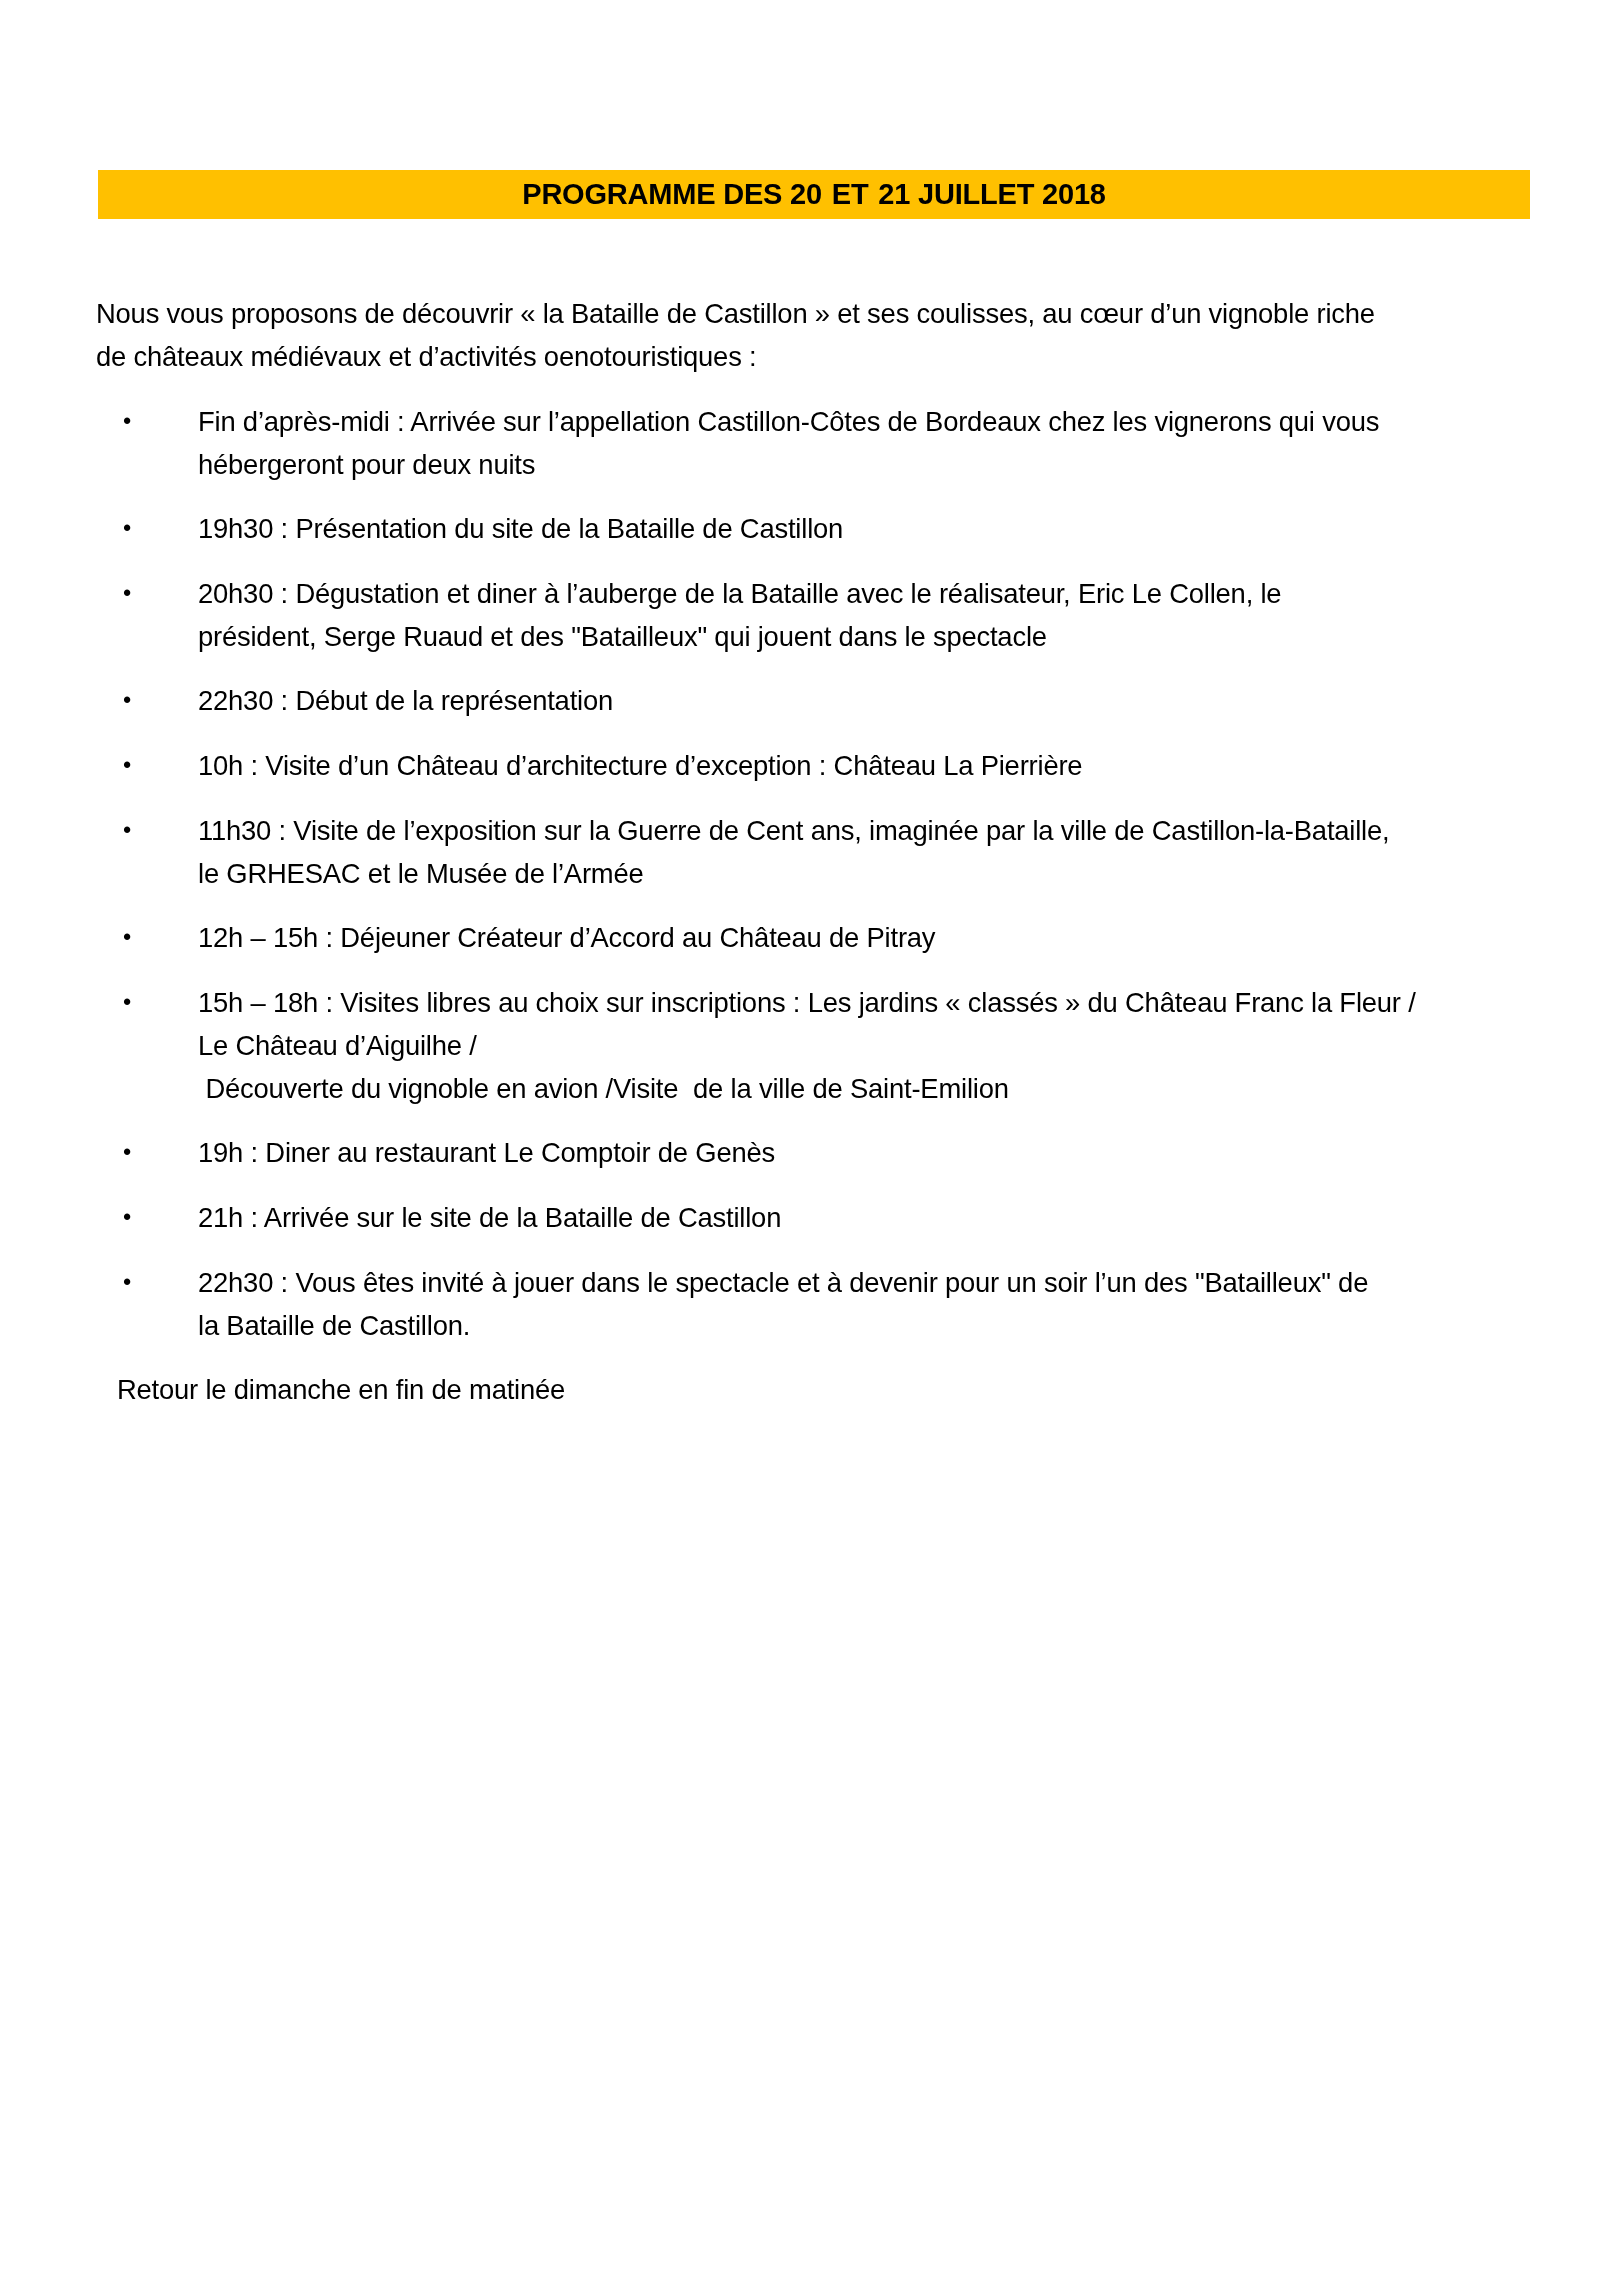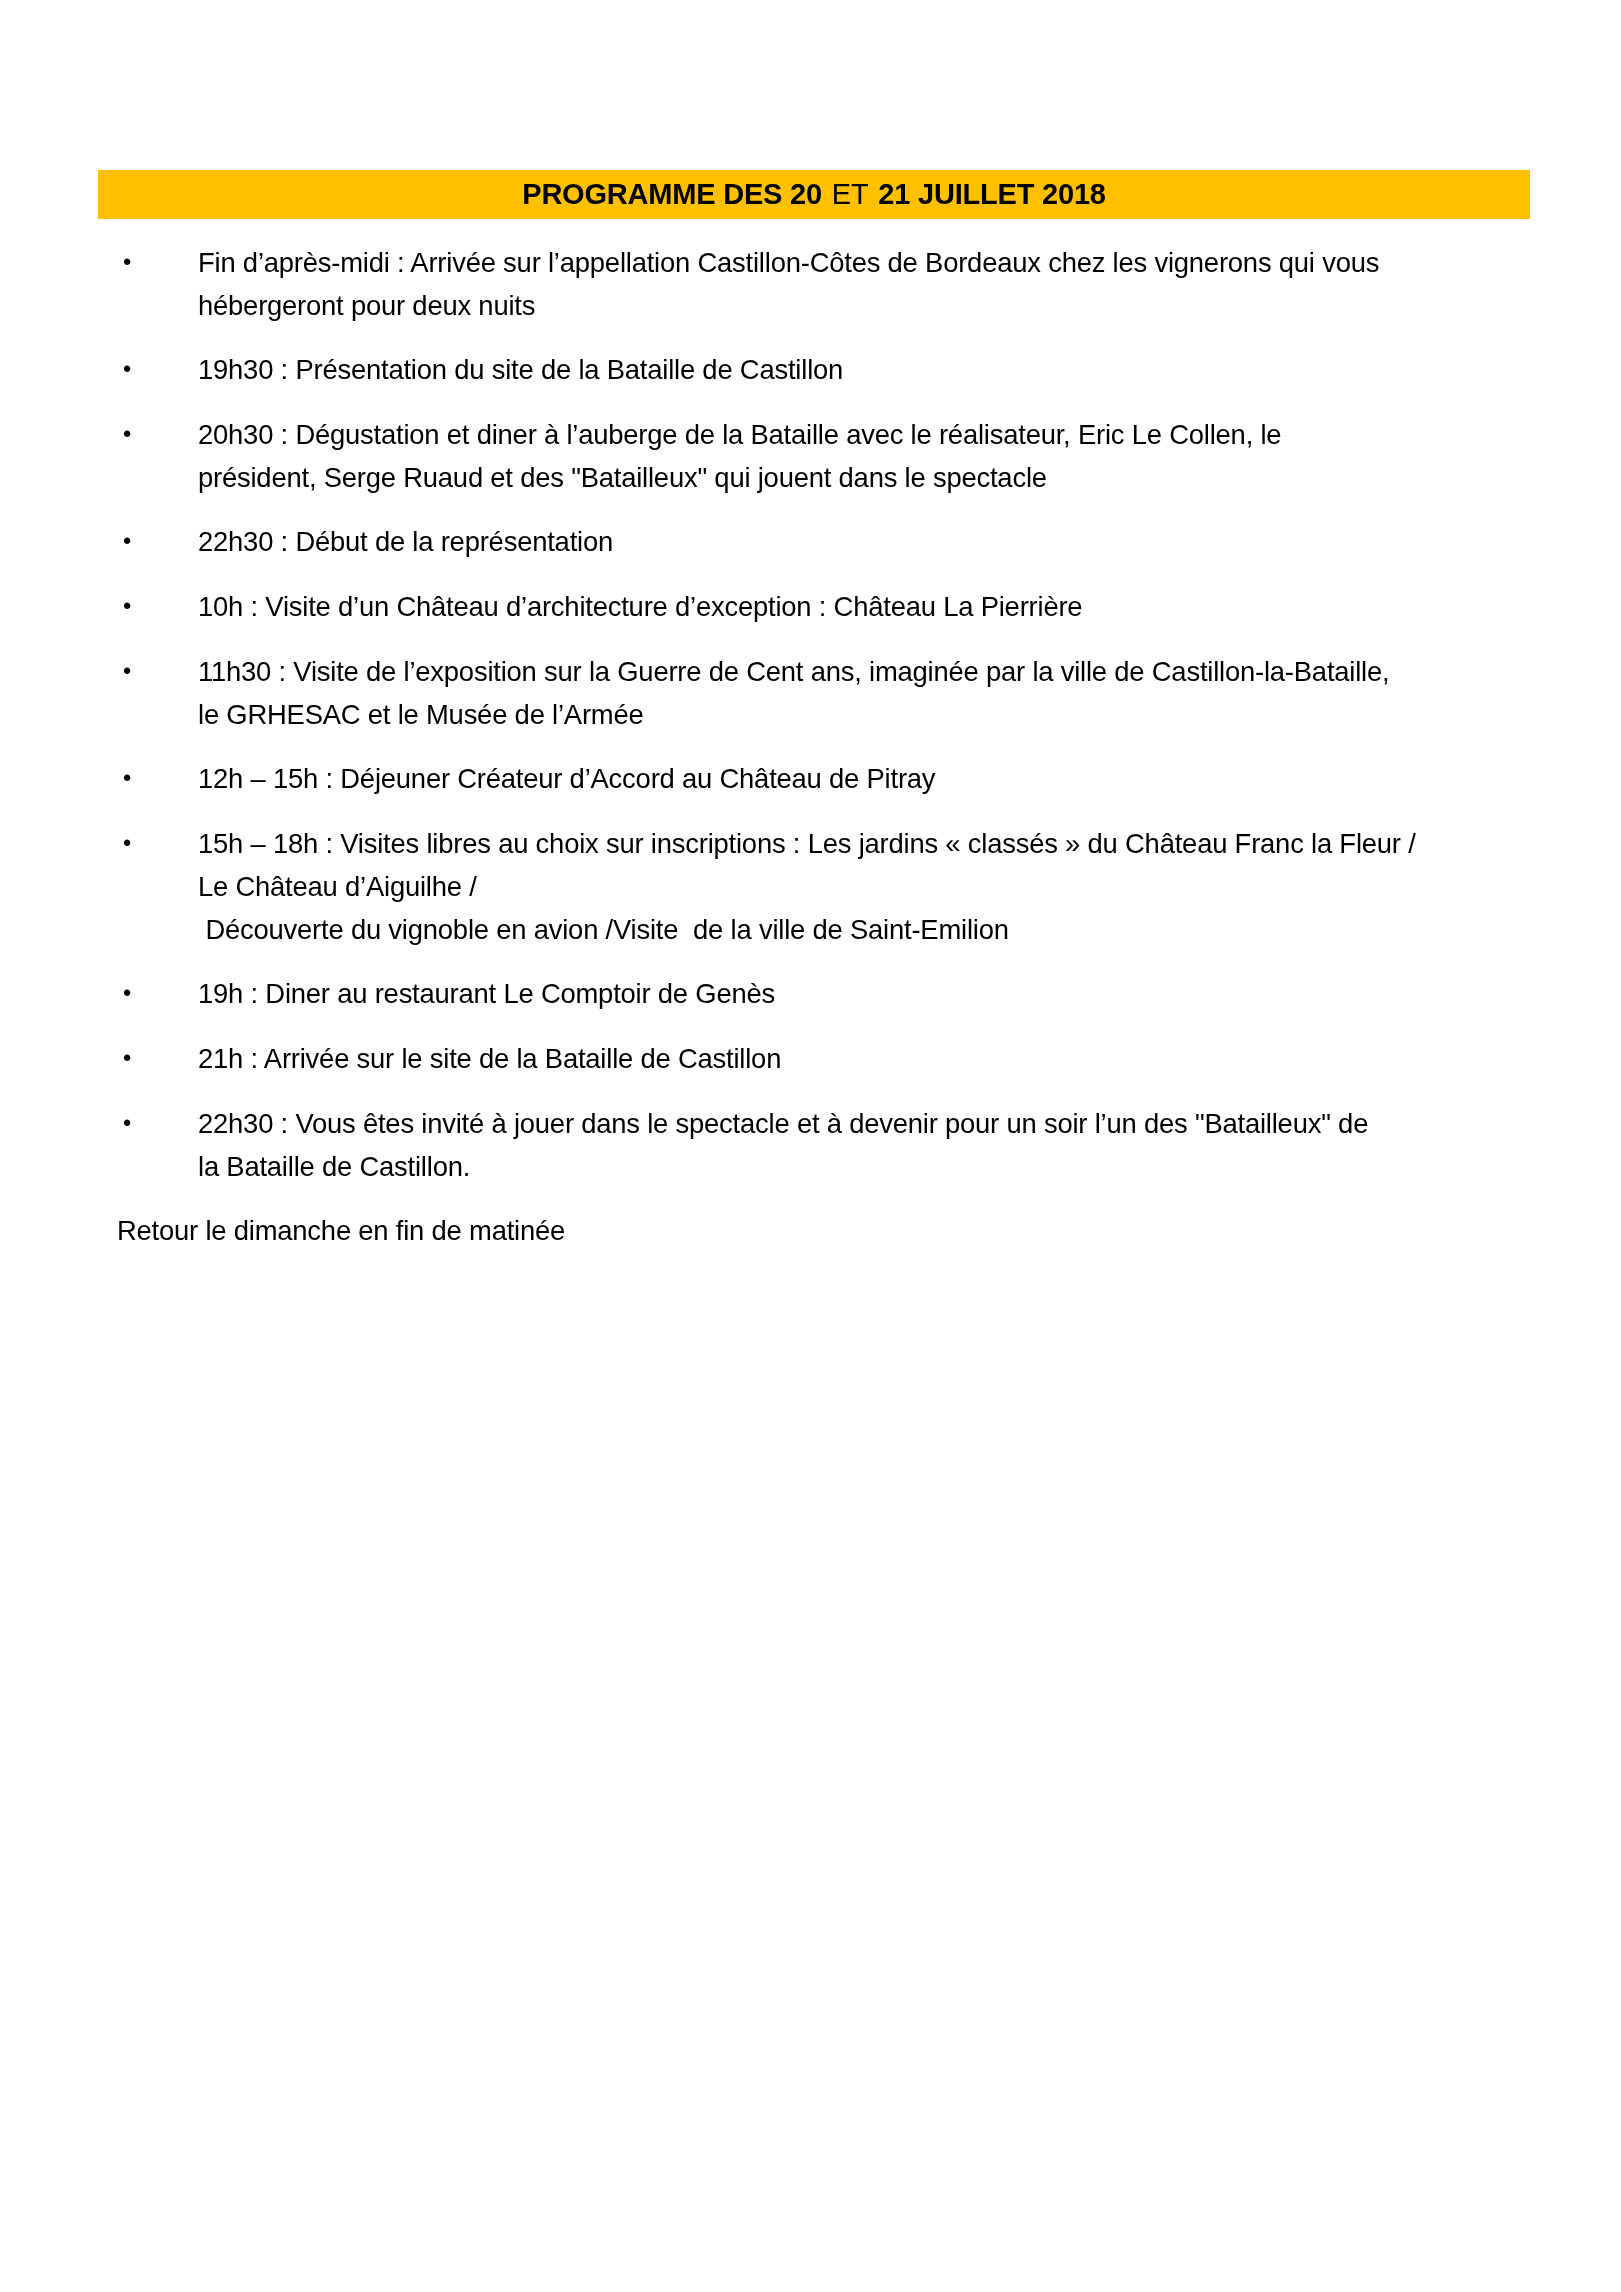--- a/index.html
+++ b/index.html
@@ -6,21 +6,21 @@
   .page{
     position:relative;width:1621px;height:1626px;background:#ffffff;
     font-family:"Liberation Sans", sans-serif;color:#000000;overflow:hidden;
   }
   .banner{
     position:absolute;left:98px;top:170px;width:1432px;height:49px;
     background:#FFC000;display:flex;align-items:center;justify-content:center;
   }
   .banner-text{display:flex;gap:9.8px;font-size:29px;letter-spacing:-0.2px;}
   .banner-text .bold{font-weight:bold;}
-  .banner-text .light{font-weight:normal;}
+  .banner-text .light{font-weight:bold;}
   .content{position:absolute;left:0;top:219px;right:0;}
   .intro{
     margin:73px 94px 0 96px;font-size:27.4px;line-height:43px;
     letter-spacing:-0.2px;white-space:pre-line;
   }
   .day-heading{
     margin:49px 94px 0 117px;font-weight:bold;font-size:27.4px;line-height:43px;
     letter-spacing:-0.2px;
   }
   .day-heading.tight{margin-top:21.6px;}
@@ -48,20 +48,22 @@
   <div class="banner">
     <div class="banner-text">
       <span class="bold">PROGRAMME DES 20</span>
       <span class="light">ET</span>
       <span class="bold">21 JUILLET 2018</span>
     </div>
   </div>
 
   <div class="content">
 
+    <p class="intro">Nous vous proposons de découvrir « la Bataille de Castillon » et ses coulisses, au cœur d’un vignoble riche
+de châteaux médiévaux et d’activités oenotouristiques :</p>
 
 
     <div class="bullet">
       <span class="dot">•</span>
       <span class="txt">Fin d’après-midi : Arrivée sur l’appellation Castillon-Côtes de Bordeaux chez les vignerons qui vous
 hébergeront pour deux nuits</span>
     </div>
     <div class="bullet">
       <span class="dot">•</span>
       <span class="txt">19h30 : Présentation du site de la Bataille de Castillon</span>

